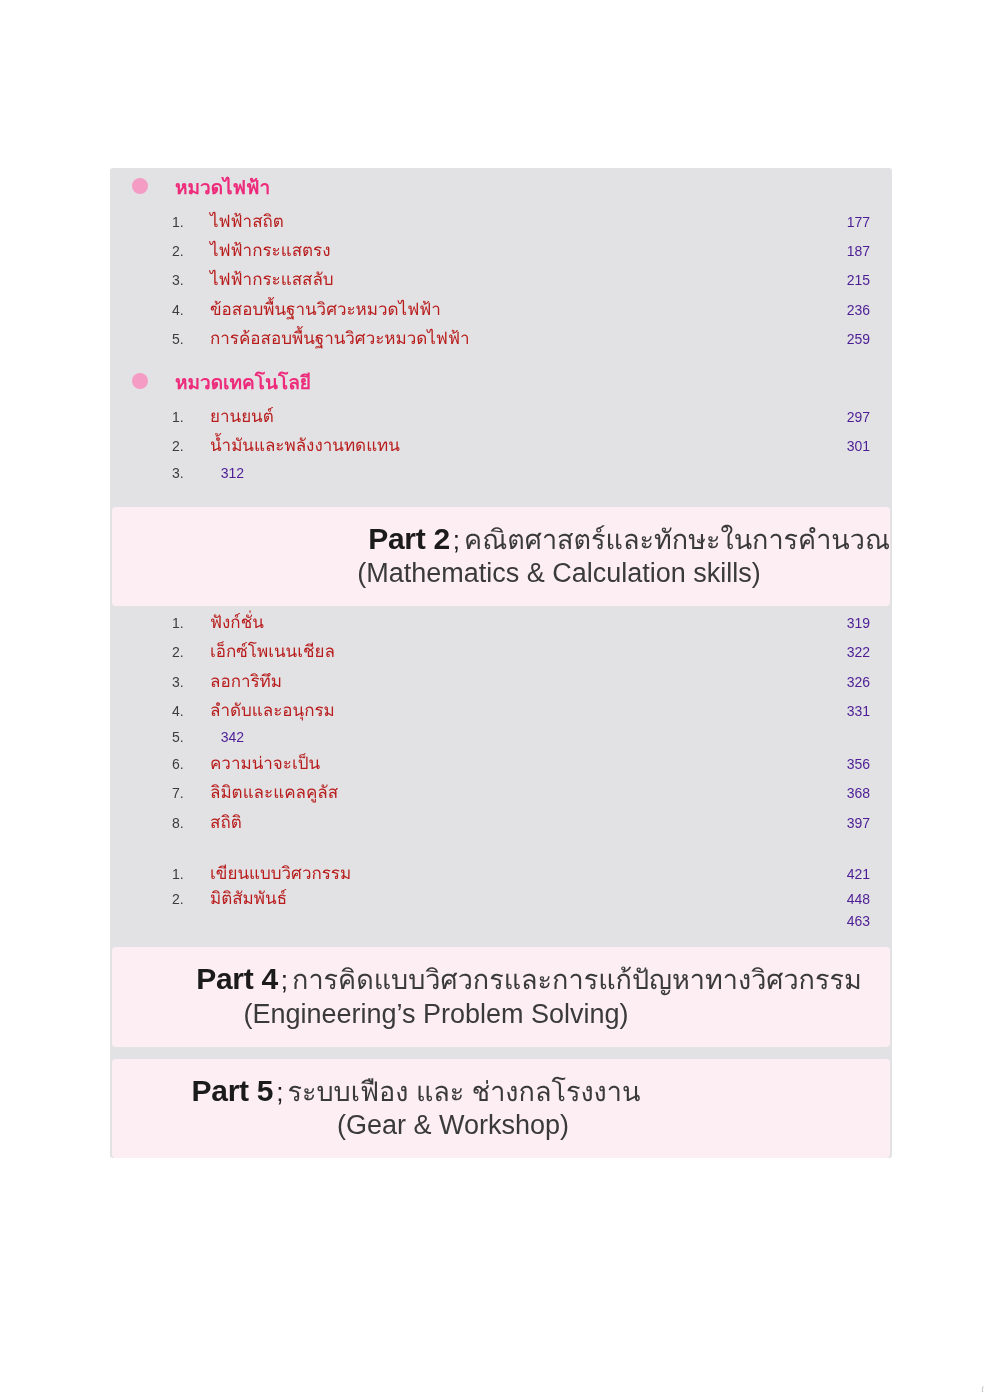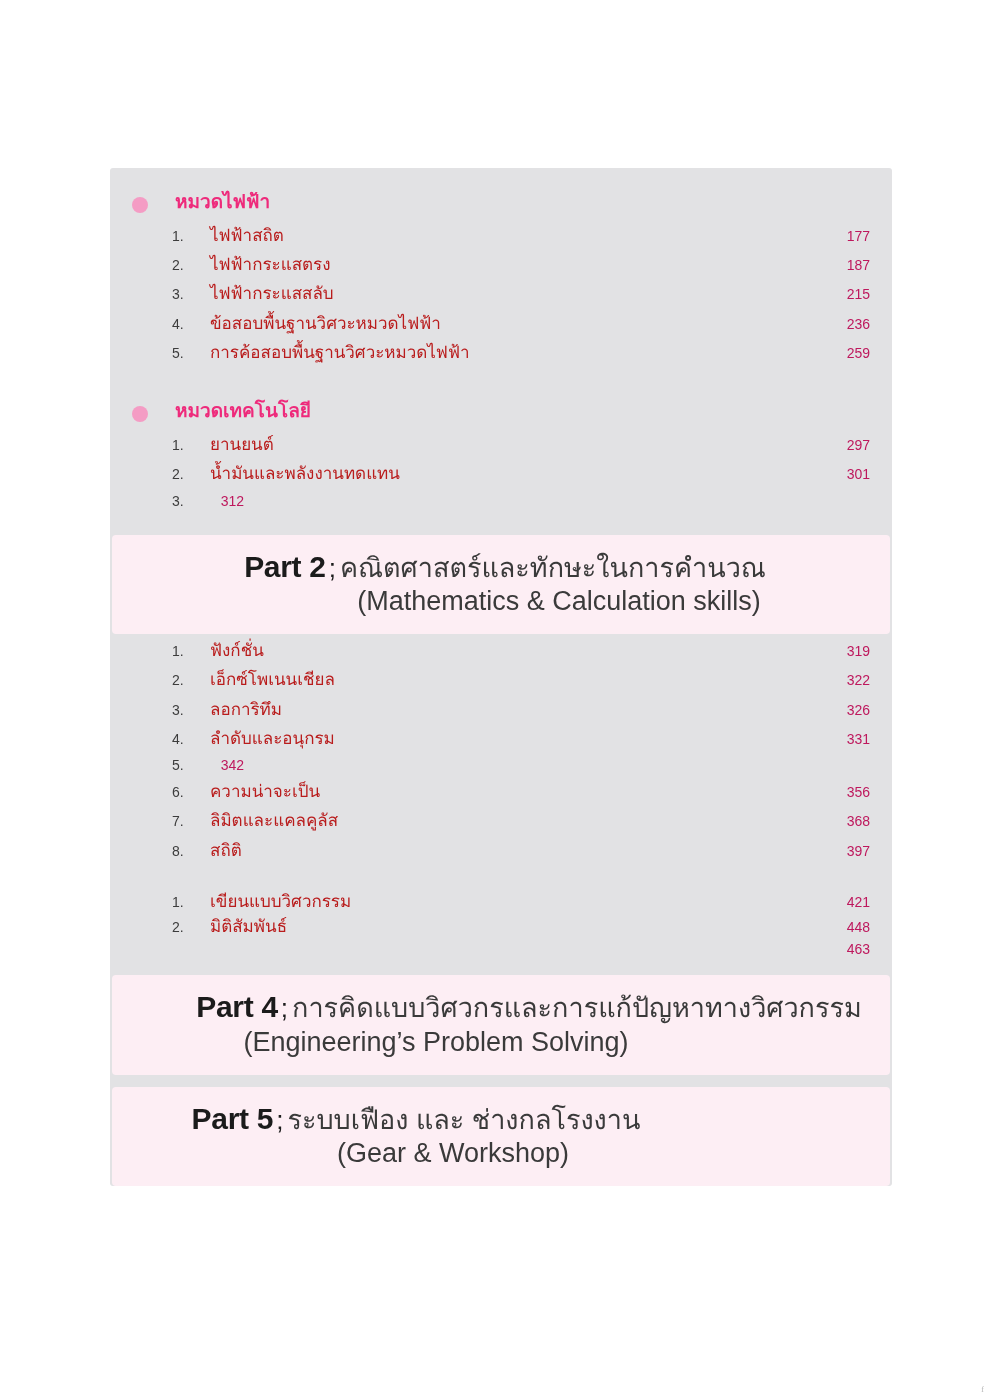--- a/index.html
+++ b/index.html
@@ -32,22 +32,22 @@
     width: 782px;
     background: #e2e2e4;
     border-radius: 3px;
     padding: 0;
     box-sizing: border-box;
   }
 
   
   .cat-header {
     display: flex;
-    align-items: flex-end;
-    padding: 24px 0 6px 22px;
+    align-items: flex-start;
+    padding: 10px 0 6px 22px;
   }
   .cat-bullet {
     width: 16px;
     height: 16px;
     border-radius: 50%;
     background: #f49cc4;
     flex: 0 0 auto;
     margin-right: 27px;
   }
   .cat-title {
@@ -78,21 +78,21 @@
   }
   .toc-label {
     flex: 1 1 auto;
     font-size: 17px;
     color: #b91c1c;
     line-height: 1.25;
   }
   .toc-page {
     flex: 0 0 auto;
     font-size: 14px;
-    color: #be185d;
+    color: #4c1d95;
     text-align: right;
     min-width: 34px;
   }
   .toc-row.no-label .toc-label { visibility: hidden; }
 
   
   .tight .toc-row { padding-top: 2px; padding-bottom: 2px; }
 
   
   .part-banner {
@@ -130,21 +130,21 @@
     color: #3a3a3a;
     font-weight: normal;
   }
   .part-en {
     font-size: 27px;
     color: #3a3a3a;
     font-weight: normal;
   }
 
   
-  .banner-p2 .part-line1 { padding-left: 8px; }
+  .banner-p2 .part-line1 { padding-left: 8px; text-align: right; }
   .banner-p2 .part-line2 { padding-left: 116px; }
   .banner-p3 .part-line1 { padding-right: 30px; }
   .banner-p3 .part-line2 { padding-left: 88px; }
   .banner-p4 .part-line1 { padding-left: 10px; margin-left: 46px; }
   .banner-p4 .part-line2 { padding-right: 130px; }
   .banner-p5 .part-line1 { padding-right: 170px; }
   .banner-p5 .part-line2 { padding-right: 96px; }
 
   .gap-sm { height: 12px; }
   .gap-xs { height: 6px; }

